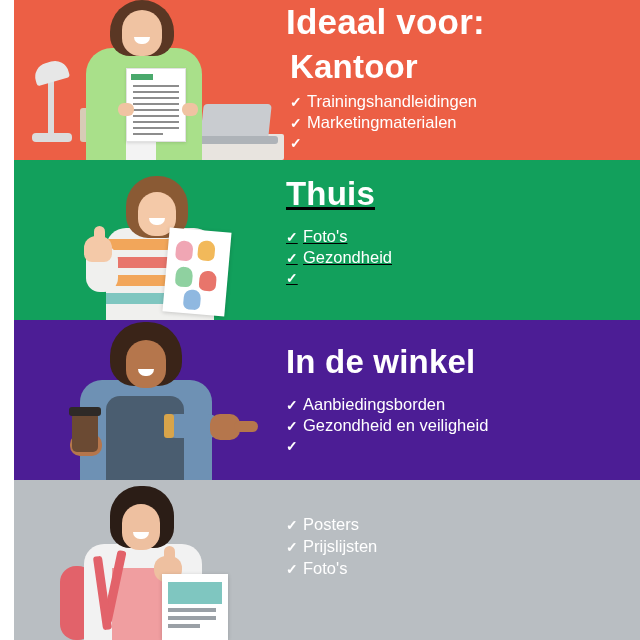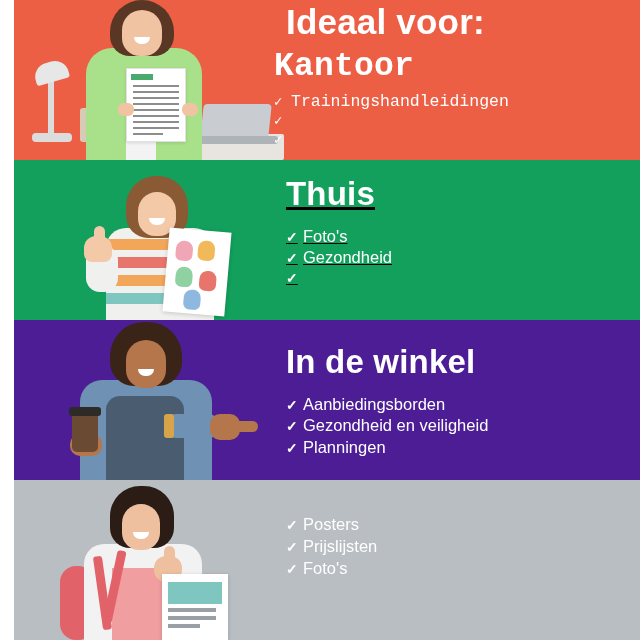--- a/index.html
+++ b/index.html
@@ -570,29 +570,30 @@
         <div class="doc-line" style="top:58px; width:46px; height:2px;"></div>
         <div class="doc-line" style="top:64px; width:30px; height:2px;"></div>
       </div>
       <div class="doc-green"></div>
       <div class="hand" style="left:104px; bottom:44px;"></div>
       <div class="hand" style="left:168px; bottom:44px;"></div>
     </div>
 
     <div class="main-title" style="left:272px;">Ideaal voor:</div>
 
-    <div class="text-block" style="left:260px;font-family:Liberation Mono, monospace;">
+    <div class="text-block" style="left:276px;">
       <h2 class="band-title">Kantoor</h2>
       <ul class="bullets">
         <li>
           <span class="check">✓</span>
           <span>Trainingshandleidingen</span>
         </li>
         <li>
           <span class="check">✓</span>
+          <span>Marketingmaterialen</span>
         </li>
         <li>
           <span class="check">✓</span>
         </li>
       </ul>
     </div>
   </div>
 
   <div class="band band-home">
     <div class="scene">
@@ -656,21 +657,20 @@
         <li>
           <span class="check">✓</span>
           <span>Aanbiedingsborden</span>
         </li>
         <li>
           <span class="check">✓</span>
           <span>Gezondheid en veiligheid</span>
         </li>
         <li>
           <span class="check">✓</span>
-          <span>Planningen</span>
         </li>
       </ul>
     </div>
   </div>
 
   <div class="band band-biz">
     <div class="scene">
       <div class="yoga-mat"></div>
       <div class="biz-body"></div>
       <div class="biz-shirt"></div>

